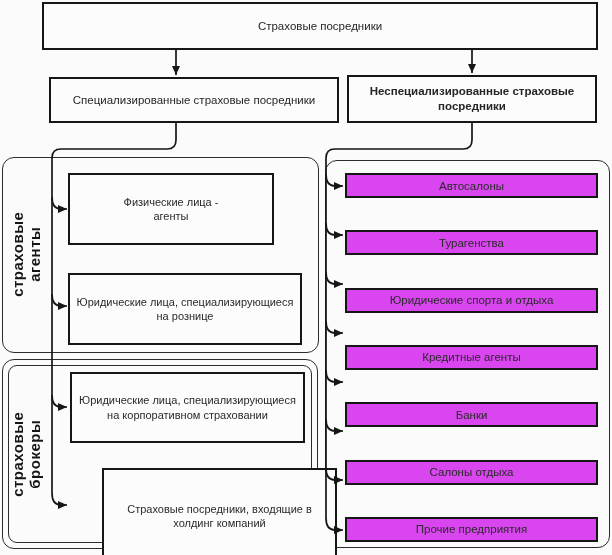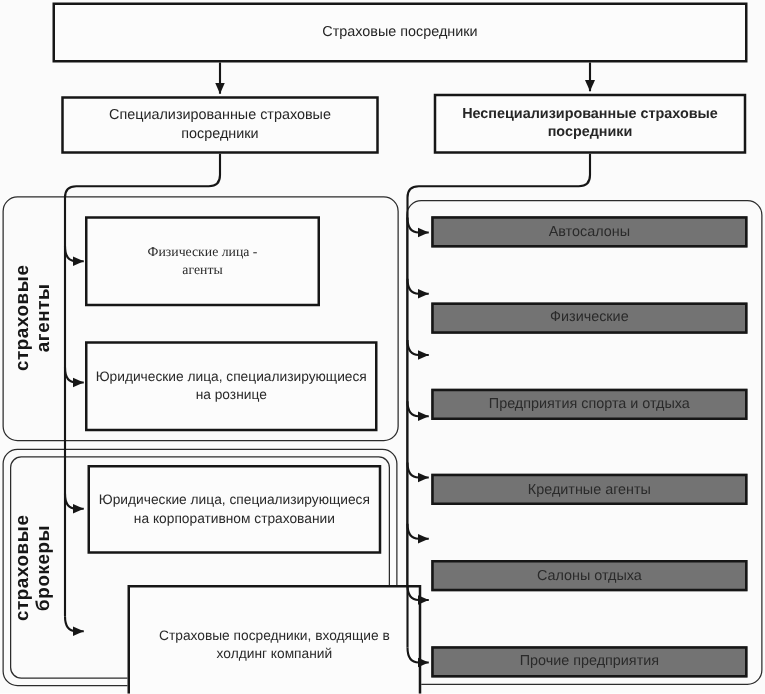--- a/index.html
+++ b/index.html
@@ -29,25 +29,25 @@
     white-space: pre-line;
     line-height: 1.3;
     padding: 0 6px;
     z-index: 3;
   }
   .hdr { font-size: 11.5px; color: #262626; }
   .sm  { font-size: 11px;  color: #2a2a2a; }
 
   
   .n-root    { left: 42px;  top: 2px;  width: 556px; height: 48px; }
-  .n-spec    { left: 49px;  top: 77px; width: 254px; height: 46px; }
+  .n-spec    { left: 49px;  top: 77px; width: 290px; height: 46px; }
   .n-nonspec { left: 347px; top: 75px; width: 250px; height: 48px; font-weight: bold; }
 
   
-  .n-fiz     { left: 68px; top: 173px; width: 188px; height: 72px; font-family: Liberation Serif, serif; }
+  .n-fiz     { left: 68px; top: 173px; width: 206px; height: 72px; }
   .n-rozn    { left: 68px; top: 273px; width: 234px; height: 72px; }
   .n-korp    { left: 70px; top: 372px; width: 235px; height: 71px; }
   .n-hold    { left: 70px; top: 468px; width: 235px; height: 96px; margin-left: 32px; }
 
   
   .group {
     position: absolute;
     box-sizing: border-box;
     border: 1.5px solid #2c2c2c;
     border-radius: 12px;
@@ -93,21 +93,21 @@
     width: 253px; height: 369px;
     display: flex;
     flex-direction: column;
     justify-content: space-between;
     z-index: 3;
   }
   .rbox {
     box-sizing: border-box;
     height: 25px;
     border: 2px solid #161616;
-    background: #737373;
+    background: #d946ef;
     display: flex;
     align-items: center;
     justify-content: center;
     font-size: 11.5px;
     color: #2a2a2a;
   }
 
   
   svg.wires {
     position: absolute;
@@ -147,23 +147,24 @@
 брокеры</span>
   </div>
   <div class="node sm n-korp">Юридические лица, специализирующиеся
 на корпоративном страховании</div>
   <div class="node sm n-hold">Страховые посредники, входящие в
 холдинг компаний</div>
 
   <div class="group g-right"></div>
   <div class="right-col">
     <div class="rbox">Автосалоны</div>
-    <div class="rbox">Физические</div>
-    <div class="rbox">Предприятия спорта и отдыха</div>
+    <div class="rbox">Турагенства</div>
+    <div class="rbox">Юридические спорта и отдыха</div>
     <div class="rbox">Кредитные агенты</div>
+    <div class="rbox">Банки</div>
     <div class="rbox">Салоны отдыха</div>
     <div class="rbox">Прочие предприятия</div>
   </div>
 
   <svg class="wires" viewBox="0 0 612 555" xmlns="http://www.w3.org/2000/svg">
     <defs>
       <marker id="arw" markerUnits="userSpaceOnUse" markerWidth="10" markerHeight="10" refX="9" refY="5" orient="auto">
         <path d="M0,1 L9,5 L0,9 Z" fill="#161616"></path>
       </marker>
     </defs>

